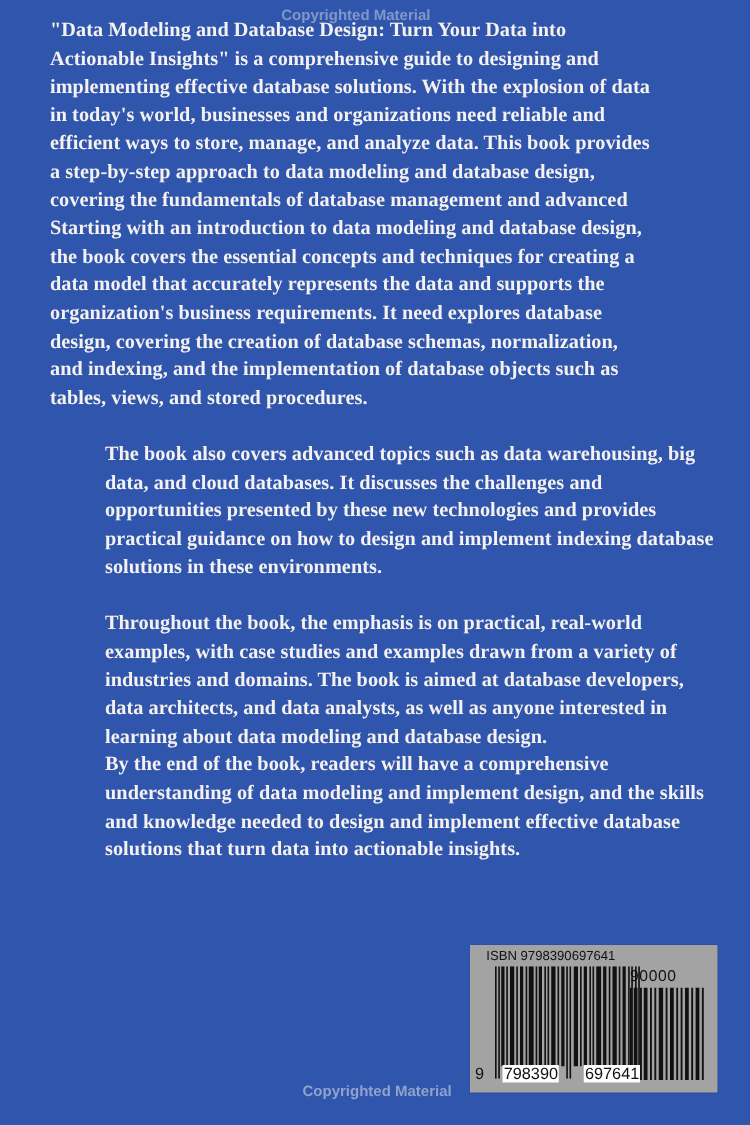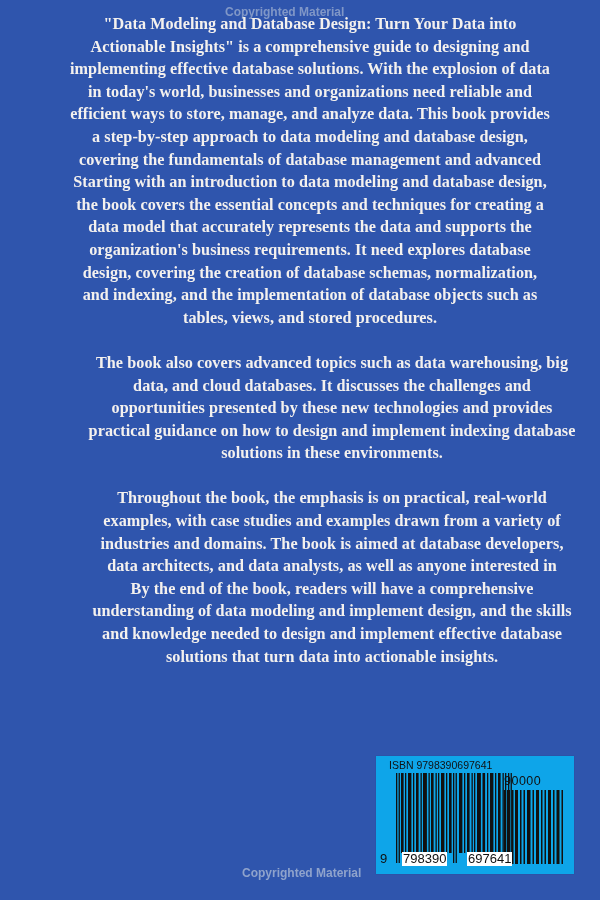--- a/index.html
+++ b/index.html
@@ -12,21 +12,20 @@
     background: #2f55ad;
     position: relative;
     overflow: hidden;
     font-family: "Liberation Serif", "DejaVu Serif", serif;
   }
   .cover {
     position: absolute;
     left: 0; top: 0;
     width: 600px; height: 900px;
     background: #2f55ad;
-    text-align: center;
   }
   .blurb {
     position: absolute;
     left: 40px;
     top: 13px;
     width: 540px;
     color: #f4f1ee;
     font-weight: bold;
     font-size: 16.2px;
     line-height: 22.6px;
@@ -60,21 +59,21 @@
   .watermark.bottom {
     left: 242px;
     top: 866px;
   }
   .barcode-box {
     position: absolute;
     left: 376px;
     top: 756px;
     width: 198px;
     height: 118px;
-    background: #0ea5e9;
+    background: #a3a3a3;
     box-shadow: 0 0 1px rgba(0,0,0,0.2);
   }
   .isbn-label {
     position: absolute;
     left: 13px;
     top: 3px;
     font-family: "Liberation Sans", "DejaVu Sans", sans-serif;
     font-size: 10.5px;
     color: #111;
     white-space: nowrap;
@@ -145,20 +144,21 @@
       <span class="line">data, and cloud databases. It discusses the challenges and</span>
       <span class="line">opportunities presented by these new technologies and provides</span>
       <span class="line">practical guidance on how to design and implement indexing database</span>
       <span class="line">solutions in these environments.</span>
     </div>
     <div class="para-group">
       <span class="line">Throughout the book, the emphasis is on practical, real-world</span>
       <span class="line">examples, with case studies and examples drawn from a variety of</span>
       <span class="line">industries and domains. The book is aimed at database developers,</span>
       <span class="line">data architects, and data analysts, as well as anyone interested in</span>
+      <span class="line">learning about data modeling and database design.</span>
       <span class="line">By the end of the book, readers will have a comprehensive</span>
       <span class="line">understanding of data modeling and implement design, and the skills</span>
       <span class="line">and knowledge needed to design and implement effective database</span>
       <span class="line">solutions that turn data into actionable insights.</span>
     </div>
   </div>
 
   <div class="barcode-box">
     <div class="isbn-label">ISBN 9798390697641</div>
     <svg class="main-bars" viewBox="0 0 118 90" preserveAspectRatio="none">

